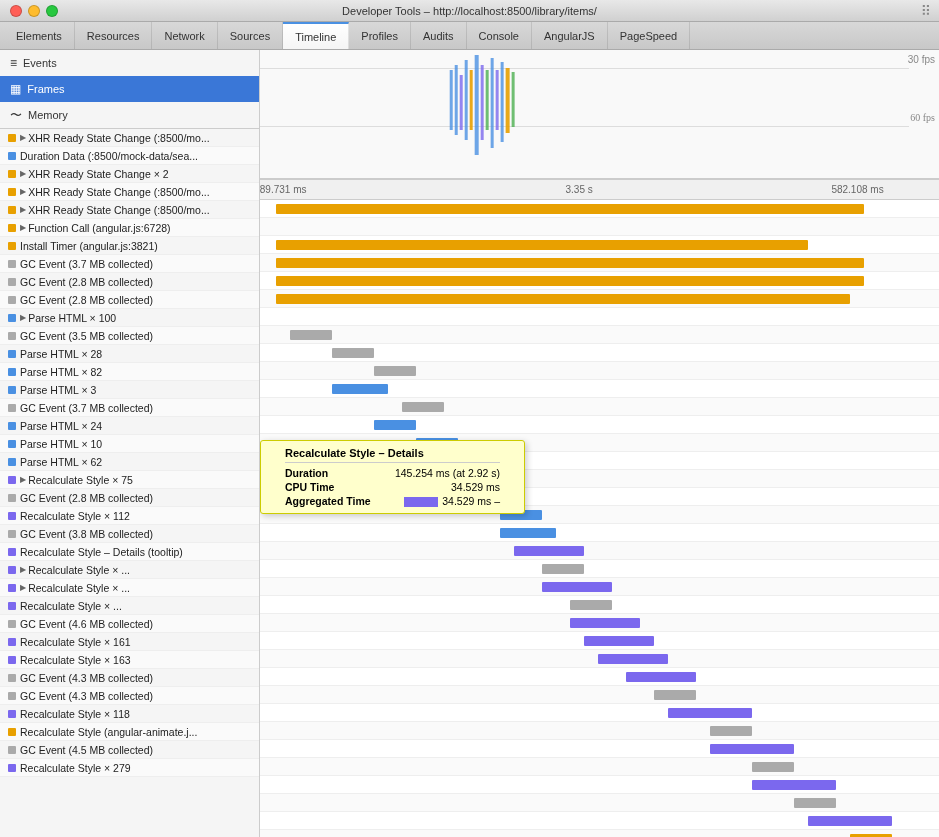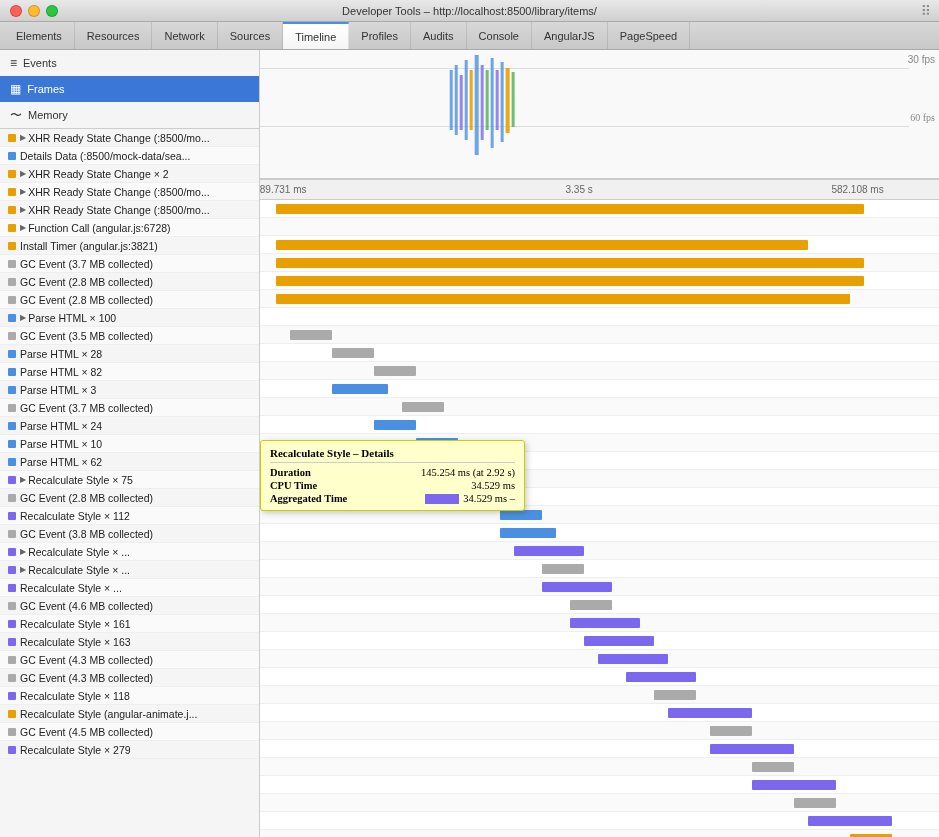--- a/index.html
+++ b/index.html
@@ -193,31 +193,30 @@
     .trow:nth-child(even) { background: #fafafa; }
 
     
     .tooltip {
       position: absolute;
       left: 0;
       top: 380px;
       background: #ffffcc;
       border: 1px solid #cccc00;
       border-radius: 3px;
-      padding: 6px 9px;
+      padding: 6px 24px;
       font-size: 11px;
       z-index: 100;
       width: 265px;
       box-shadow: 2px 2px 6px rgba(0,0,0,0.2);
-      font-family: Liberation Serif, serif;
     }
     .tooltip-title { font-weight: bold; font-size: 11px; margin-bottom: 4px; border-bottom: 1px solid #ccc; padding-bottom: 3px; }
     .tooltip-row { display: flex; justify-content: space-between; margin-top: 2px; font-size: 10.5px; }
     .tooltip-label { font-weight: bold; }
-    .tooltip-agg { display: flex; align-items: center; gap: 4px; }
+    .tooltip-agg { display: flex; align-items: flex-end; gap: 4px; }
     .agg-bar { width: 34px; height: 10px; background: #7b68ee; display: inline-block; }
 
     
     .bar {
       position: absolute;
       height: 10px;
       top: 4px;
       border-radius: 1px;
     }
   </style>
@@ -266,21 +265,21 @@
     </div>
 
     <div class="timeline-list">
     <div class="timeline-row">
           <span class="row-color-dot" style="background: rgb(232, 160, 0);"></span>
           <span class="row-arrow">▶</span>
           <span class="row-label">XHR Ready State Change (:8500/mo...</span>
         </div>
         <div class="timeline-row">
           <span class="row-color-dot" style="background: rgb(74, 144, 226);"></span>
-          <span class="row-label">Details Data (:8500/mock-data/sea...</span>
+          <span class="row-label">Duration Data (:8500/mock-data/sea...</span>
         </div>
         <div class="timeline-row">
           <span class="row-color-dot" style="background: rgb(232, 160, 0);"></span>
           <span class="row-arrow">▶</span>
           <span class="row-label">XHR Ready State Change × 2</span>
         </div>
         <div class="timeline-row">
           <span class="row-color-dot" style="background: rgb(232, 160, 0);"></span>
           <span class="row-arrow">▶</span>
           <span class="row-label">XHR Ready State Change (:8500/mo...</span>
@@ -357,20 +356,24 @@
           <span class="row-color-dot" style="background: rgb(170, 170, 170);"></span>
           <span class="row-label">GC Event (2.8 MB collected)</span>
         </div>
         <div class="timeline-row">
           <span class="row-color-dot" style="background: rgb(123, 104, 238);"></span>
           <span class="row-label">Recalculate Style × 112</span>
         </div>
         <div class="timeline-row">
           <span class="row-color-dot" style="background: rgb(170, 170, 170);"></span>
           <span class="row-label">GC Event (3.8 MB collected)</span>
+        </div>
+        <div class="timeline-row">
+          <span class="row-color-dot" style="background: rgb(123, 104, 238);"></span>
+          <span class="row-label">Recalculate Style – Details (tooltip)</span>
         </div>
         <div class="timeline-row">
           <span class="row-color-dot" style="background: rgb(123, 104, 238);"></span>
           <span class="row-arrow">▶</span>
           <span class="row-label">Recalculate Style × ...</span>
         </div>
         <div class="timeline-row">
           <span class="row-color-dot" style="background: rgb(123, 104, 238);"></span>
           <span class="row-arrow">▶</span>
           <span class="row-label">Recalculate Style × ...</span>

